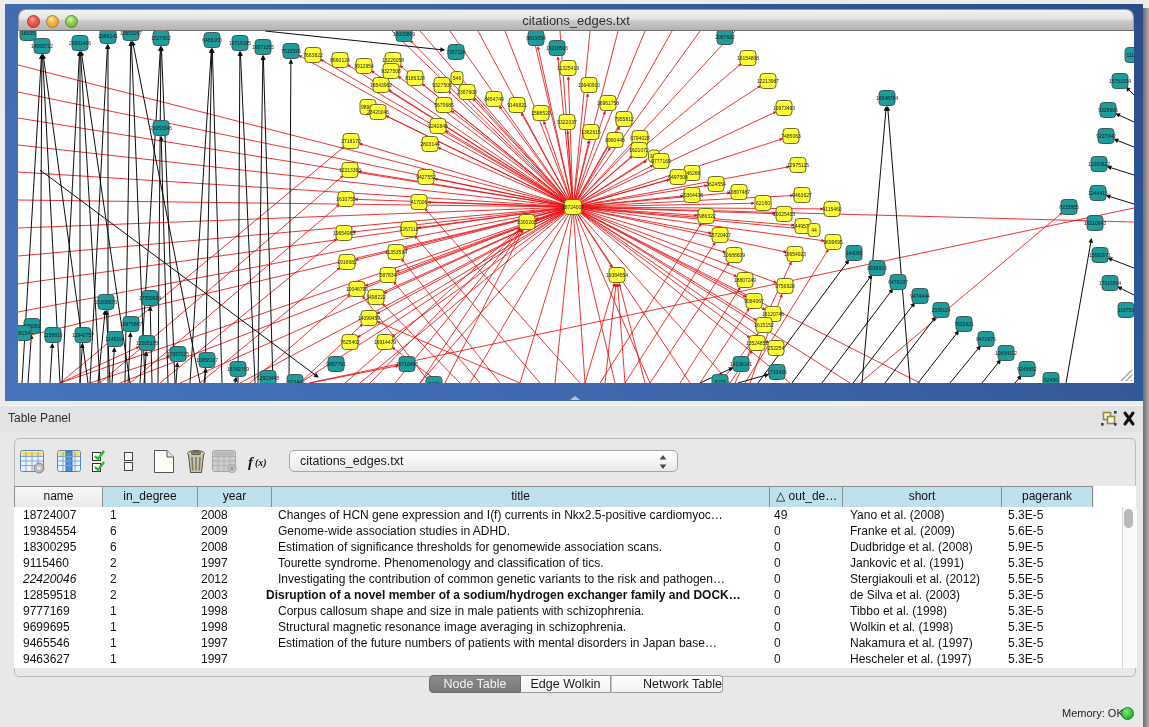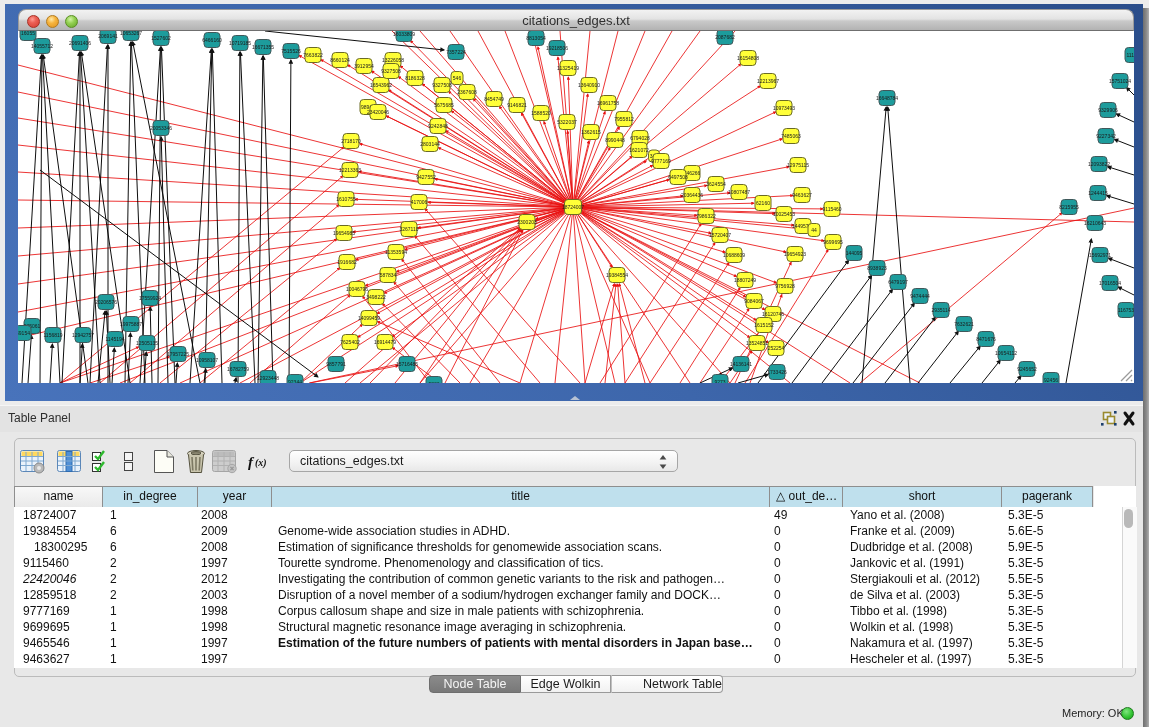--- a/index.html
+++ b/index.html
@@ -663,35 +663,36 @@
 <div class="hc" style="left:258px;width:498px;">title</div>
 <div class="hc" style="left:756px;width:73px;text-align:left;padding-left:6px;">△ out_de…</div>
 <div class="hc" style="left:829px;width:159px;">short</div>
 <div class="hc" style="left:988px;width:91px;">pagerank</div>
 </div>
 <div id="tbody" class="abs">
     <div class="tr" style="top:0px;">
       <span style="left:9px;">18724007</span>
       <span style="left:96px;">1</span>
       <span style="left:187px;">2008</span>
+      <span style="left:264px;">Changes of HCN gene expression and I(f) currents in Nkx2.5‑positive cardiomyoc…</span>
       <span style="left:760px;">49</span>
       <span style="left:836px;">Yano et al. (2008)</span>
       <span style="left:994px;">5.3E‑5</span>
     </div>
 <div class="tr" style="top:16px;">
       <span style="left:9px;">19384554</span>
       <span style="left:96px;">6</span>
       <span style="left:187px;">2009</span>
       <span style="left:264px;">Genome‑wide association studies in ADHD.</span>
       <span style="left:760px;">0</span>
       <span style="left:836px;">Franke et al. (2009)</span>
       <span style="left:994px;">5.6E‑5</span>
     </div>
 <div class="tr" style="top:32px;">
-      <span style="left:9px;margin-left:11px;">18300295</span>
+      <span style="left:9px;">18300295</span>
       <span style="left:96px;">6</span>
       <span style="left:187px;">2008</span>
       <span style="left:264px;">Estimation of significance thresholds for genomewide association scans.</span>
       <span style="left:760px;">0</span>
       <span style="left:836px;">Dudbridge et al. (2008)</span>
       <span style="left:994px;">5.9E‑5</span>
     </div>
 <div class="tr" style="top:48px;">
       <span style="left:9px;">9115460</span>
       <span style="left:96px;">2</span>
@@ -707,21 +708,21 @@
       <span style="left:187px;">2012</span>
       <span style="left:264px;">Investigating the contribution of common genetic variants to the risk and pathogen…</span>
       <span style="left:760px;">0</span>
       <span style="left:836px;">Stergiakouli et al. (2012)</span>
       <span style="left:994px;">5.5E‑5</span>
     </div>
 <div class="tr" style="top:80px;">
       <span style="left:9px;">12859518</span>
       <span style="left:96px;">2</span>
       <span style="left:187px;">2003</span>
-      <span style="left:264px;">Disruption of a novel member of a sodium/hydrogen exchanger family and DOCK…</span>
+      <span style="left:252px;font-weight:bold;">Disruption of a novel member of a sodium/hydrogen exchanger family and DOCK…</span>
       <span style="left:760px;">0</span>
       <span style="left:836px;">de Silva et al. (2003)</span>
       <span style="left:994px;">5.3E‑5</span>
     </div>
 <div class="tr" style="top:96px;">
       <span style="left:9px;">9777169</span>
       <span style="left:96px;">1</span>
       <span style="left:187px;">1998</span>
       <span style="left:264px;">Corpus callosum shape and size in male patients with schizophrenia.</span>
       <span style="left:760px;">0</span>
@@ -734,21 +735,21 @@
       <span style="left:187px;">1998</span>
       <span style="left:264px;">Structural magnetic resonance image averaging in schizophrenia.</span>
       <span style="left:760px;">0</span>
       <span style="left:836px;">Wolkin et al. (1998)</span>
       <span style="left:994px;">5.3E‑5</span>
     </div>
 <div class="tr" style="top:128px;">
       <span style="left:9px;">9465546</span>
       <span style="left:96px;">1</span>
       <span style="left:187px;">1997</span>
-      <span style="left:264px;font-weight:bold;">Estimation of the future numbers of patients with mental disorders in Japan base…</span>
+      <span style="left:264px;">Estimation of the future numbers of patients with mental disorders in Japan base…</span>
       <span style="left:760px;">0</span>
       <span style="left:836px;">Nakamura et al. (1997)</span>
       <span style="left:994px;">5.3E‑5</span>
     </div>
 <div class="tr" style="top:144px;">
       <span style="left:9px;">9463627</span>
       <span style="left:96px;">1</span>
       <span style="left:187px;">1997</span>
       <span style="left:760px;">0</span>
       <span style="left:836px;">Hescheler et al. (1997)</span>

